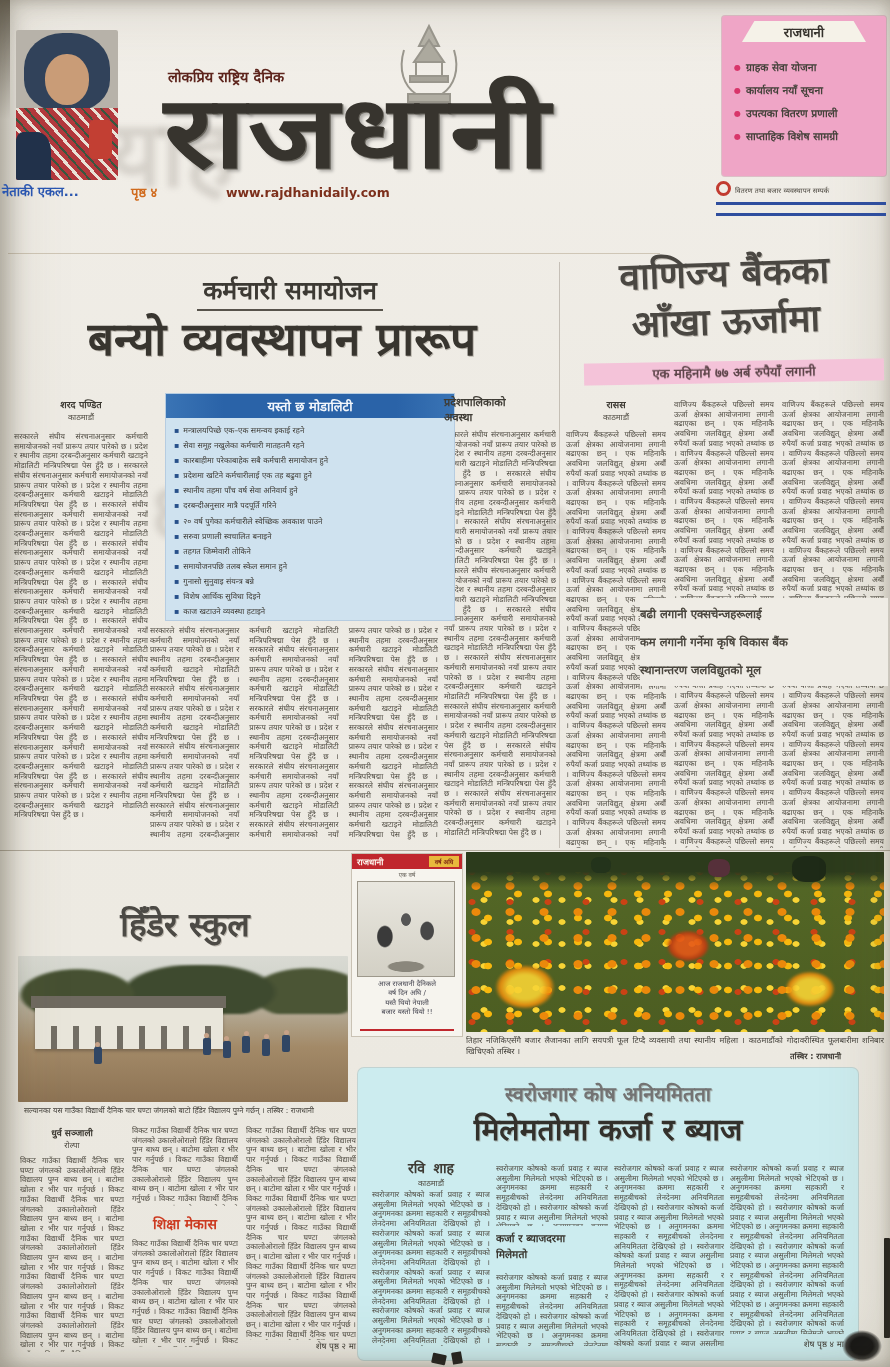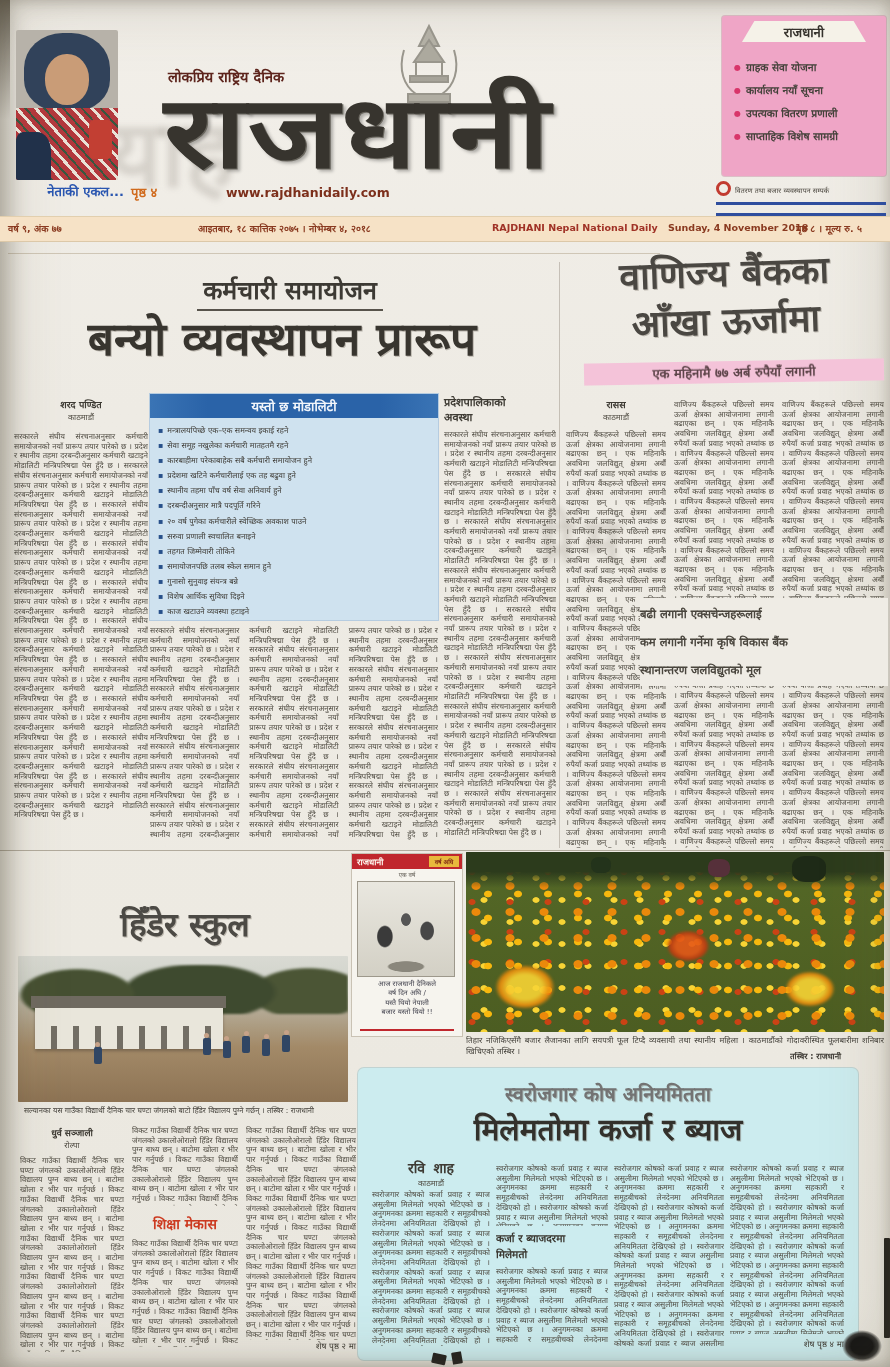--- a/index.html
+++ b/index.html
@@ -29,21 +29,21 @@
   .promo-title-band{position:absolute;left:20px;right:20px;top:5px;height:21px;background:#f5f2e8;
         clip-path:polygon(10% 0,90% 0,100% 100%,0 100%);display:flex;align-items:center;justify-content:center;}
   .promo-title{font-size:13px;font-weight:bold;color:#35322c;filter:blur(.3px);}
   .promo-items{position:absolute;left:12px;right:8px;top:40px;}
   .promo-item{font-size:10.5px;font-weight:bold;color:#45423b;line-height:23px;filter:blur(.45px);white-space:nowrap;overflow:hidden;}
   .promo-item::before{content:"●";color:#d8356a;font-size:8px;margin-right:5px;vertical-align:1px;}
   .ring-icon{display:inline-block;width:9px;height:9px;border:3px solid #c23b30;border-radius:50%;vertical-align:-3px;margin-right:4px;}
   .datestrip{background:#f6e2c6;border-top:1px solid #e2cfae;border-bottom:1px solid #dcc8a8;}
   .date-item{position:absolute;top:5px;font-size:9.5px;font-weight:bold;color:#8a3a20;filter:blur(.4px);white-space:nowrap;}
   
-  .modality{background:#cfe2ef;box-shadow:0 0 0 1px #b6cce0;overflow:hidden;}
+  .modality{background:#cfe2ef;box-shadow:0 0 0 1px #b6cce0;overflow:hidden;margin-left:16px;}
   .modality-header{height:24px;background:linear-gradient(90deg,#3a74b5,#2a63a8 20%,#2a63a8 80%,#3a74b5);
         color:#f2f6fb;font-size:13px;font-weight:bold;display:flex;align-items:center;justify-content:center;filter:blur(.2px);}
   .modality-items{padding:5px 8px 0 8px;}
   .modality-item{font-size:7.8px;line-height:15.1px;color:#3c3933;filter:blur(.35px);}
   .modality-item::before{content:"▪";color:#27508a;margin-right:4px;}
   
   .photo{overflow:hidden;border-radius:1px;}
   .school-photo{background:linear-gradient(180deg,#d9dad2 0%,#cfd2c8 24%,#b9b3a0 30%,#a58a64 62%,#8f7350 100%);filter:blur(.35px) saturate(.9);}
   .school-trees{position:absolute;left:0;top:6%;width:100%;height:34%;
         background:radial-gradient(90px 40px at 18% 60%,#45512f 0 60%,transparent 66%),
@@ -103,21 +103,21 @@
   <div class="ghost" style="left:150px;top:452px;font-size:84px;">६८</div>
   <div class="ghost" style="left:540px;top:498px;font-size:60px;letter-spacing:10px;">प्रेम</div>
 
   <div class="abs portrait" style="left:16px;top:30px;width:102px;height:150px;z-index:2;">
     <div class="scarf"></div>
     <div class="face"></div>
     <div class="shawl"></div>
     <div class="jacket"></div>
     <div class="redpack"></div>
   </div>
-  <div class="abs" style="left:2px;top:182px;width:122px;font-size:13px;font-weight:bold;color:#2a56b0;filter:blur(.3px);z-index:2;text-align:right;">नेताकी एकल...</div>
+  <div class="abs" style="left:2px;top:182px;width:122px;font-size:13px;font-weight:bold;color:#2a56b0;filter:blur(.3px);z-index:2;">नेताकी एकल...</div>
   <div class="abs" style="left:131px;top:183px;width:54px;font-size:13px;font-weight:bold;color:#d06a1c;filter:blur(.3px);z-index:2;">पृष्ठ ४</div>
 
   <div class="abs" style="left:168px;top:66px;width:170px;font-size:14.5px;font-weight:bold;color:#5d241c;filter:blur(.3px);z-index:2;">लोकप्रिय राष्ट्रिय दैनिक</div>
 
   <svg class="abs" style="left:396px;top:20px;z-index:1;" width="66" height="88" viewBox="0 0 66 88">
     <g fill="none" stroke="#8a877d" stroke-width="2" opacity="0.85">
       <path d="M33 6 L23 26 H43 Z" fill="#a9a69b"></path>
       <path d="M33 20 L18 42 H48 Z" fill="#a19e92"></path>
       <rect x="20" y="42" width="26" height="14" fill="#b0ad a2"></rect>
       <rect x="14" y="56" width="38" height="6" fill="#9a978c"></rect>
@@ -143,27 +143,20 @@
         <div class="promo-item">कार्यालय नयाँ सूचना</div>
         <div class="promo-item">उपत्यका वितरण प्रणाली</div>
         <div class="promo-item">साप्ताहिक विशेष सामग्री</div>
       </div>
   </div>
   <div class="abs" style="left:716px;top:181px;width:170px;height:18px;font-size:7px;color:#4a463e;filter:blur(.4px);z-index:2;white-space:nowrap;overflow:hidden;">
     <span class="ring-icon"></span><span>वितरण तथा बजार व्यवस्थापन सम्पर्क</span>
   </div>
   <div class="abs" style="left:716px;top:202px;width:170px;height:8px;border-top:3px solid #2f4e9e;border-bottom:3px solid #2f4e9e;z-index:2;"></div>
 
-  <div class="abs datestrip" style="left:0;top:216px;width:890px;height:24px;z-index:2;">
-    <div class="date-item" style="left:8px;">वर्ष ९, अंक ७७</div>
-    <div class="date-item" style="left:198px;">आइतबार, १८ कात्तिक २०७५ । नोभेम्बर ४, २०१८</div>
-    <div class="date-item" style="left:492px;color:#a03226;">RAJDHANI Nepal National Daily</div>
-    <div class="date-item" style="left:668px;">Sunday, 4 November 2018</div>
-    <div class="date-item" style="left:796px;">पृष्ठ ८ । मूल्य रु. ५</div>
-  </div>
   <div class="abs" style="left:8px;top:253px;width:652px;height:1px;background:#cfc6b6;"></div>
 
   <div class="abs headline" style="left:2px;top:306px;width:560px;font-size:46px;line-height:66px;z-index:2;">बन्यो व्यवस्थापन प्रारूप</div>
   <div class="abs" style="left:140px;top:272px;width:300px;text-align:center;z-index:2;">
     <span style="display:inline-block;font-size:25px;font-weight:bold;color:#3d3a34;border-bottom:2px solid #57534b;padding:0 6px 3px 6px;filter:blur(.25px);">कर्मचारी समायोजन</span>
   </div>
 
   <div class="abs" style="left:14px;top:398px;width:134px;z-index:2;">
     <div class="byline-name">शरद पण्डित</div>
     <div class="byline-place">काठमाडौं</div>
@@ -284,21 +277,21 @@
     <div class="headline" style="position:absolute;left:0;top:12px;width:100%;font-size:20px;color:#737373;">स्वरोजगार कोष अनियमितता</div>
     <div class="headline" style="position:absolute;left:0;top:40px;width:100%;font-size:30px;color:#33312c;">मिलेमतोमा कर्जा र ब्याज</div>
     <div style="position:absolute;left:14px;top:90px;width:118px;">
       <div class="byline-name" style="font-size:14px;font-family:Liberation Mono, monospace;">रवि शाह</div>
       <div class="byline-place">काठमाडौं</div>
     </div>
     <div class="bodytext" style="position:absolute;left:14px;top:122px;width:118px;height:156px;">स्वरोजगार कोषको कर्जा प्रवाह र ब्याज असुलीमा मिलेमतो भएको भेटिएको छ । अनुगमनका क्रममा सहकारी र समूहबीचको लेनदेनमा अनियमितता देखिएको हो । स्वरोजगार कोषको कर्जा प्रवाह र ब्याज असुलीमा मिलेमतो भएको भेटिएको छ । अनुगमनका क्रममा सहकारी र समूहबीचको लेनदेनमा अनियमितता देखिएको हो । स्वरोजगार कोषको कर्जा प्रवाह र ब्याज असुलीमा मिलेमतो भएको भेटिएको छ । अनुगमनका क्रममा सहकारी र समूहबीचको लेनदेनमा अनियमितता देखिएको हो । स्वरोजगार कोषको कर्जा प्रवाह र ब्याज असुलीमा मिलेमतो भएको भेटिएको छ । अनुगमनका क्रममा सहकारी र समूहबीचको लेनदेनमा अनियमितता देखिएको हो । स्वरोजगार कोषको कर्जा प्रवाह र ब्याज असुलीमा मिलेमतो भएको भेटिएको छ । अनुगमनका क्रममा सहकारी र समूहबीचको लेनदेनमा अनियमितता देखिएको हो । </div>
     <div style="position:absolute;left:138px;top:96px;width:112px;height:182px;overflow:hidden;">
       <div class="bodytext" style="height:62px;">स्वरोजगार कोषको कर्जा प्रवाह र ब्याज असुलीमा मिलेमतो भएको भेटिएको छ । अनुगमनका क्रममा सहकारी र समूहबीचको लेनदेनमा अनियमितता देखिएको हो । स्वरोजगार कोषको कर्जा प्रवाह र ब्याज असुलीमा मिलेमतो भएको भेटिएको छ । अनुगमनका क्रममा सहकारी र समूहबीचको लेनदेनमा अनियमितता देखिएको हो । </div>
       <div class="subhead-bold" style="margin:6px 0 2px 0;">कर्जा र ब्याजदरमा</div>
-      <div class="subhead-bold" style="margin-bottom:6px;">मिलेमतो</div>
+      <div class="subhead-bold" style="margin-bottom:12px;">मिलेमतो</div>
       <div class="bodytext" style="height:76px;">स्वरोजगार कोषको कर्जा प्रवाह र ब्याज असुलीमा मिलेमतो भएको भेटिएको छ । अनुगमनका क्रममा सहकारी र समूहबीचको लेनदेनमा अनियमितता देखिएको हो । स्वरोजगार कोषको कर्जा प्रवाह र ब्याज असुलीमा मिलेमतो भएको भेटिएको छ । अनुगमनका क्रममा सहकारी र समूहबीचको लेनदेनमा अनियमितता देखिएको हो । स्वरोजगार कोषको कर्जा प्रवाह र ब्याज असुलीमा मिलेमतो भएको भेटिएको छ । अनुगमनका क्रममा सहकारी र समूहबीचको लेनदेनमा अनियमितता देखिएको हो । स्वरोजगार कोषको कर्जा प्रवाह र ब्याज असुलीमा मिलेमतो भएको भेटिएको छ । अनुगमनका क्रममा सहकारी र समूहबीचको लेनदेनमा अनियमितता देखिएको हो । </div>
     </div>
     <div class="bodytext" style="position:absolute;left:256px;top:96px;width:110px;height:182px;">स्वरोजगार कोषको कर्जा प्रवाह र ब्याज असुलीमा मिलेमतो भएको भेटिएको छ । अनुगमनका क्रममा सहकारी र समूहबीचको लेनदेनमा अनियमितता देखिएको हो । स्वरोजगार कोषको कर्जा प्रवाह र ब्याज असुलीमा मिलेमतो भएको भेटिएको छ । अनुगमनका क्रममा सहकारी र समूहबीचको लेनदेनमा अनियमितता देखिएको हो । स्वरोजगार कोषको कर्जा प्रवाह र ब्याज असुलीमा मिलेमतो भएको भेटिएको छ । अनुगमनका क्रममा सहकारी र समूहबीचको लेनदेनमा अनियमितता देखिएको हो । स्वरोजगार कोषको कर्जा प्रवाह र ब्याज असुलीमा मिलेमतो भएको भेटिएको छ । अनुगमनका क्रममा सहकारी र समूहबीचको लेनदेनमा अनियमितता देखिएको हो । स्वरोजगार कोषको कर्जा प्रवाह र ब्याज असुलीमा मिलेमतो भएको भेटिएको छ । अनुगमनका क्रममा सहकारी र समूहबीचको लेनदेनमा अनियमितता देखिएको हो । स्वरोजगार कोषको कर्जा प्रवाह र ब्याज असुलीमा मिलेमतो भएको भेटिएको छ । अनुगमनका क्रममा सहकारी र समूहबीचको लेनदेनमा अनियमितता देखिएको हो । </div>
     <div class="bodytext" style="position:absolute;left:372px;top:96px;width:114px;height:170px;">स्वरोजगार कोषको कर्जा प्रवाह र ब्याज असुलीमा मिलेमतो भएको भेटिएको छ । अनुगमनका क्रममा सहकारी र समूहबीचको लेनदेनमा अनियमितता देखिएको हो । स्वरोजगार कोषको कर्जा प्रवाह र ब्याज असुलीमा मिलेमतो भएको भेटिएको छ । अनुगमनका क्रममा सहकारी र समूहबीचको लेनदेनमा अनियमितता देखिएको हो । स्वरोजगार कोषको कर्जा प्रवाह र ब्याज असुलीमा मिलेमतो भएको भेटिएको छ । अनुगमनका क्रममा सहकारी र समूहबीचको लेनदेनमा अनियमितता देखिएको हो । स्वरोजगार कोषको कर्जा प्रवाह र ब्याज असुलीमा मिलेमतो भएको भेटिएको छ । अनुगमनका क्रममा सहकारी र समूहबीचको लेनदेनमा अनियमितता देखिएको हो । स्वरोजगार कोषको कर्जा प्रवाह र ब्याज असुलीमा मिलेमतो भएको भेटिएको छ । अनुगमनका क्रममा सहकारी र समूहबीचको लेनदेनमा अनियमितता देखिएको हो । स्वरोजगार कोषको कर्जा प्रवाह र ब्याज असुलीमा मिलेमतो भएको भेटिएको छ । अनुगमनका क्रममा सहकारी र समूहबीचको लेनदेनमा अनियमितता देखिएको हो । </div>
     <div class="continuation" style="position:absolute;left:398px;top:270px;width:88px;">शेष पृष्ठ ४ मा</div>
   </div>
 
   <div class="abs ink-blob" style="left:842px;top:1330px;width:40px;height:32px;"></div>
   <div class="abs stitch" style="left:884px;top:1238px;width:6px;height:100px;"></div>
   <div class="abs stitch" style="left:432px;top:1354px;width:14px;height:10px;transform:rotate(12deg);"></div>

